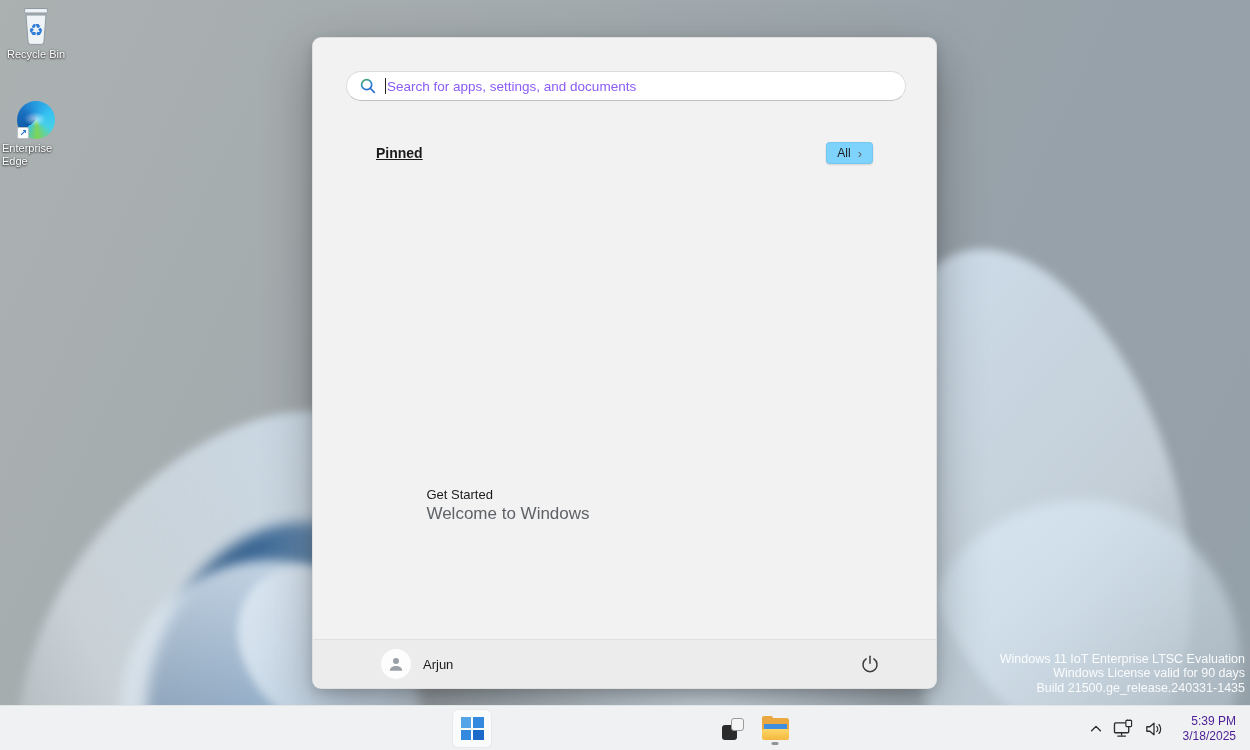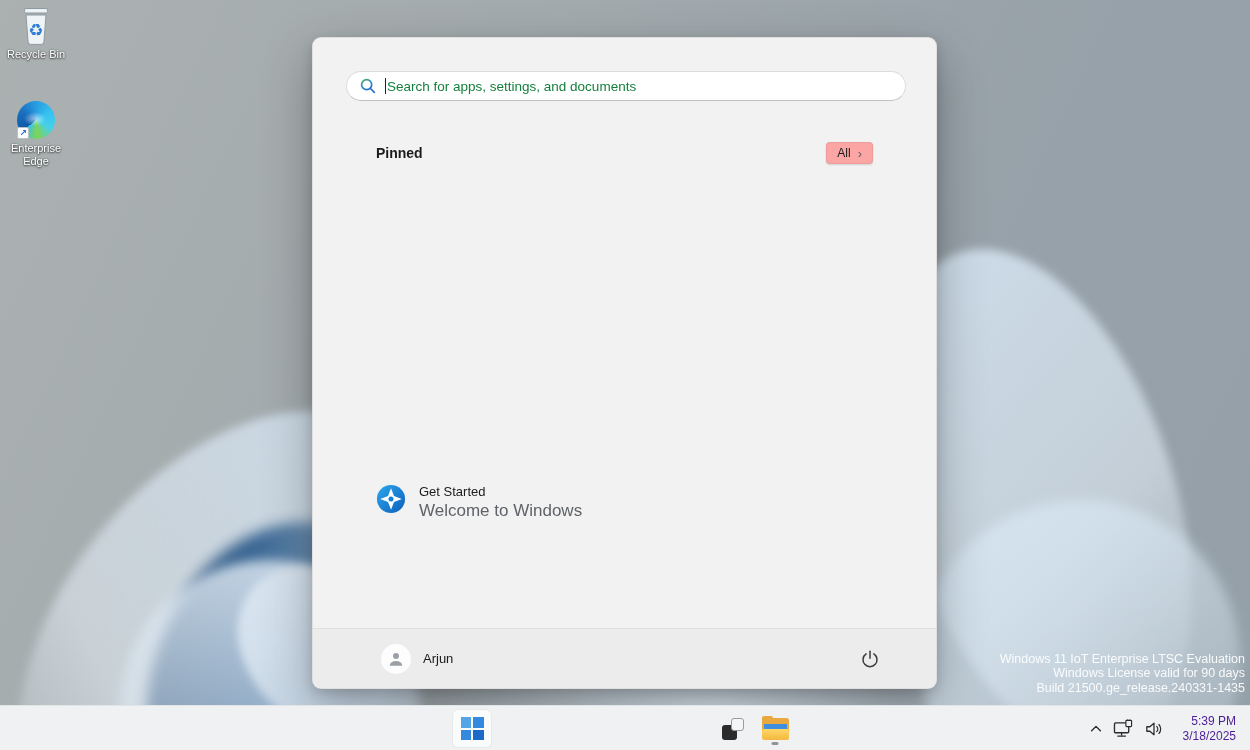--- a/index.html
+++ b/index.html
@@ -31,21 +31,21 @@
   .wp-petal-r2 { left:920px; top:500px; width:320px; height:320px; border-radius:50%;
                background:linear-gradient(120deg, rgba(214,229,241,.95), rgba(214,229,241,.15));
                transform:rotate(24deg); filter:blur(6px); }
   .wp-bottom { left:430px; top:600px; width:560px; height:220px; border-radius:50%;
                background:radial-gradient(closest-side, rgba(222,234,244,.95), rgba(222,234,244,0));
                filter:blur(9px); }
 
   
   .desktop-icon { position:absolute; width:68px; display:flex; flex-direction:column; align-items:center; cursor:pointer; }
   .di-glyph { width:40px; height:40px; display:flex; align-items:center; justify-content:center; position:relative; }
-  .di-label { margin-top:2px; font-size:11px; line-height:13px; color:#fff; text-align:center;
+  .di-label { margin-top:2px; font-size:11px; line-height:13px; color:#fff; 
               text-shadow:0 1px 2px rgba(0,0,0,.65), 0 0 2px rgba(0,0,0,.5); }
   #icon-recycle { left:2px; top:6px; }
   #icon-edge    { left:2px; top:100px; }
   .edge-circle { width:38px; height:38px; border-radius:50%;
       background:conic-gradient(from 230deg, #0c59a4 0deg, #1b6fc0 70deg, #2596dd 120deg, #35c1f1 190deg, #47d0e8 250deg, #7ed455 305deg, #35c1f1 360deg); }
   .edge-circle::after { content:""; position:absolute; left:8px; top:12px; width:22px; height:14px; border-radius:50%;
       background:radial-gradient(closest-side, rgba(255,255,255,.55), rgba(255,255,255,0)); }
   .shortcut-badge { position:absolute; left:1px; bottom:1px; width:12px; height:12px; border-radius:2px;
       background:#fff; border:1px solid #b9c2c9; display:flex; align-items:center; justify-content:center;
       font-size:9px; color:#1d70d0; font-weight:bold; }
@@ -55,35 +55,35 @@
                color:rgba(255,255,255,.92); font-size:12.5px; line-height:14.5px; }
 
   
   .start-menu { position:absolute; left:312px; top:37px; width:625px; height:652px;
                 background:#f2f2f2; border:1px solid rgba(0,0,0,.08); border-radius:9px;
                 box-shadow:0 20px 50px rgba(0,0,0,.30), 0 4px 12px rgba(0,0,0,.15); }
   .sm-search { position:absolute; left:33px; top:33px; width:560px; height:30px;
                background:#fff; border:1px solid #dcdcdc; border-bottom-color:#bfbfbf; border-radius:16px;
                display:flex; align-items:center; padding:0 12px; cursor:text; }
   .sm-search .caret { width:1px; height:16px; background:#222; margin:0 0 0 8px; }
-  .sm-search .ph { color:#15803d; font-size:13.5px; margin-left:1px; white-space:nowrap; }
+  .sm-search .ph { color:#8b5cf6; font-size:13.5px; margin-left:1px; white-space:nowrap; }
   .sm-row { position:absolute; left:63px; right:63px; display:flex; align-items:center; justify-content:space-between; }
   .sm-row.pinned-row { top:103px; height:24px; }
   .sm-row.rec-row { top:416px; height:20px; }
-  .sm-title { font-size:14px; font-weight:700; color:#1b1b1b; }
-  .all-btn { display:flex; align-items:center; gap:7px; background:#fca5a5; border:1px solid rgba(0,0,0,.06);
+  .sm-title { font-size:14px; font-weight:700; color:#1b1b1b;text-decoration:underline; }
+  .all-btn { display:flex; align-items:center; gap:7px; background:#7dd3fc; border:1px solid rgba(0,0,0,.06);
              border-radius:4px; padding:3px 10px; font-size:12px; color:#1b1b1b;
              box-shadow:0 1px 2px rgba(0,0,0,.14); cursor:pointer; font-family:inherit; }
   .all-btn .chev { color:#5f5f5f; font-size:13px; line-height:1; }
   .pinned-area { position:absolute; left:63px; right:63px; top:132px; height:270px; }
-  .rec-item { position:absolute; left:55px; top:446px; width:280px; height:46px; border-radius:4px;
-              display:flex; gap:13px; padding:0 8px; cursor:pointer; }
+  .rec-item { position:absolute; left:55px; top:436px; width:280px; height:46px; border-radius:4px;
+              display:flex; align-items:center; gap:13px; padding:0 8px; cursor:pointer;flex-direction:column; }
   .rec-title { font-size:13px; color:#1b1b1b; }
   .rec-sub { font-size:17px; color:#5f6368; margin-top:2px; }
-  .sm-footer { position:absolute; left:0; right:0; bottom:0; height:60px;
+  .sm-footer { position:absolute; left:0; right:0; bottom:0; height:49px;
                background:#ececec; border-top:1px solid #e0e0e0; border-radius:0 0 9px 9px;
                display:flex; align-items:center; justify-content:space-between; padding:0 48px 0 64px; }
   .user-chip { display:flex; align-items:center; gap:12px; padding:4px 8px 4px 4px; border-radius:4px; cursor:pointer; }
   .avatar { width:30px; height:30px; border-radius:50%; background:#fdfdfd; display:flex; align-items:center; justify-content:center; }
   .user-name { font-size:13px; color:#1b1b1b; }
   .power-btn { width:36px; height:34px; background:transparent; border:none; border-radius:4px;
                display:flex; align-items:center; justify-content:center; cursor:pointer; }
 
   
   .taskbar { position:absolute; left:0; bottom:0; width:1250px; height:45px; background:#eff1f2;

